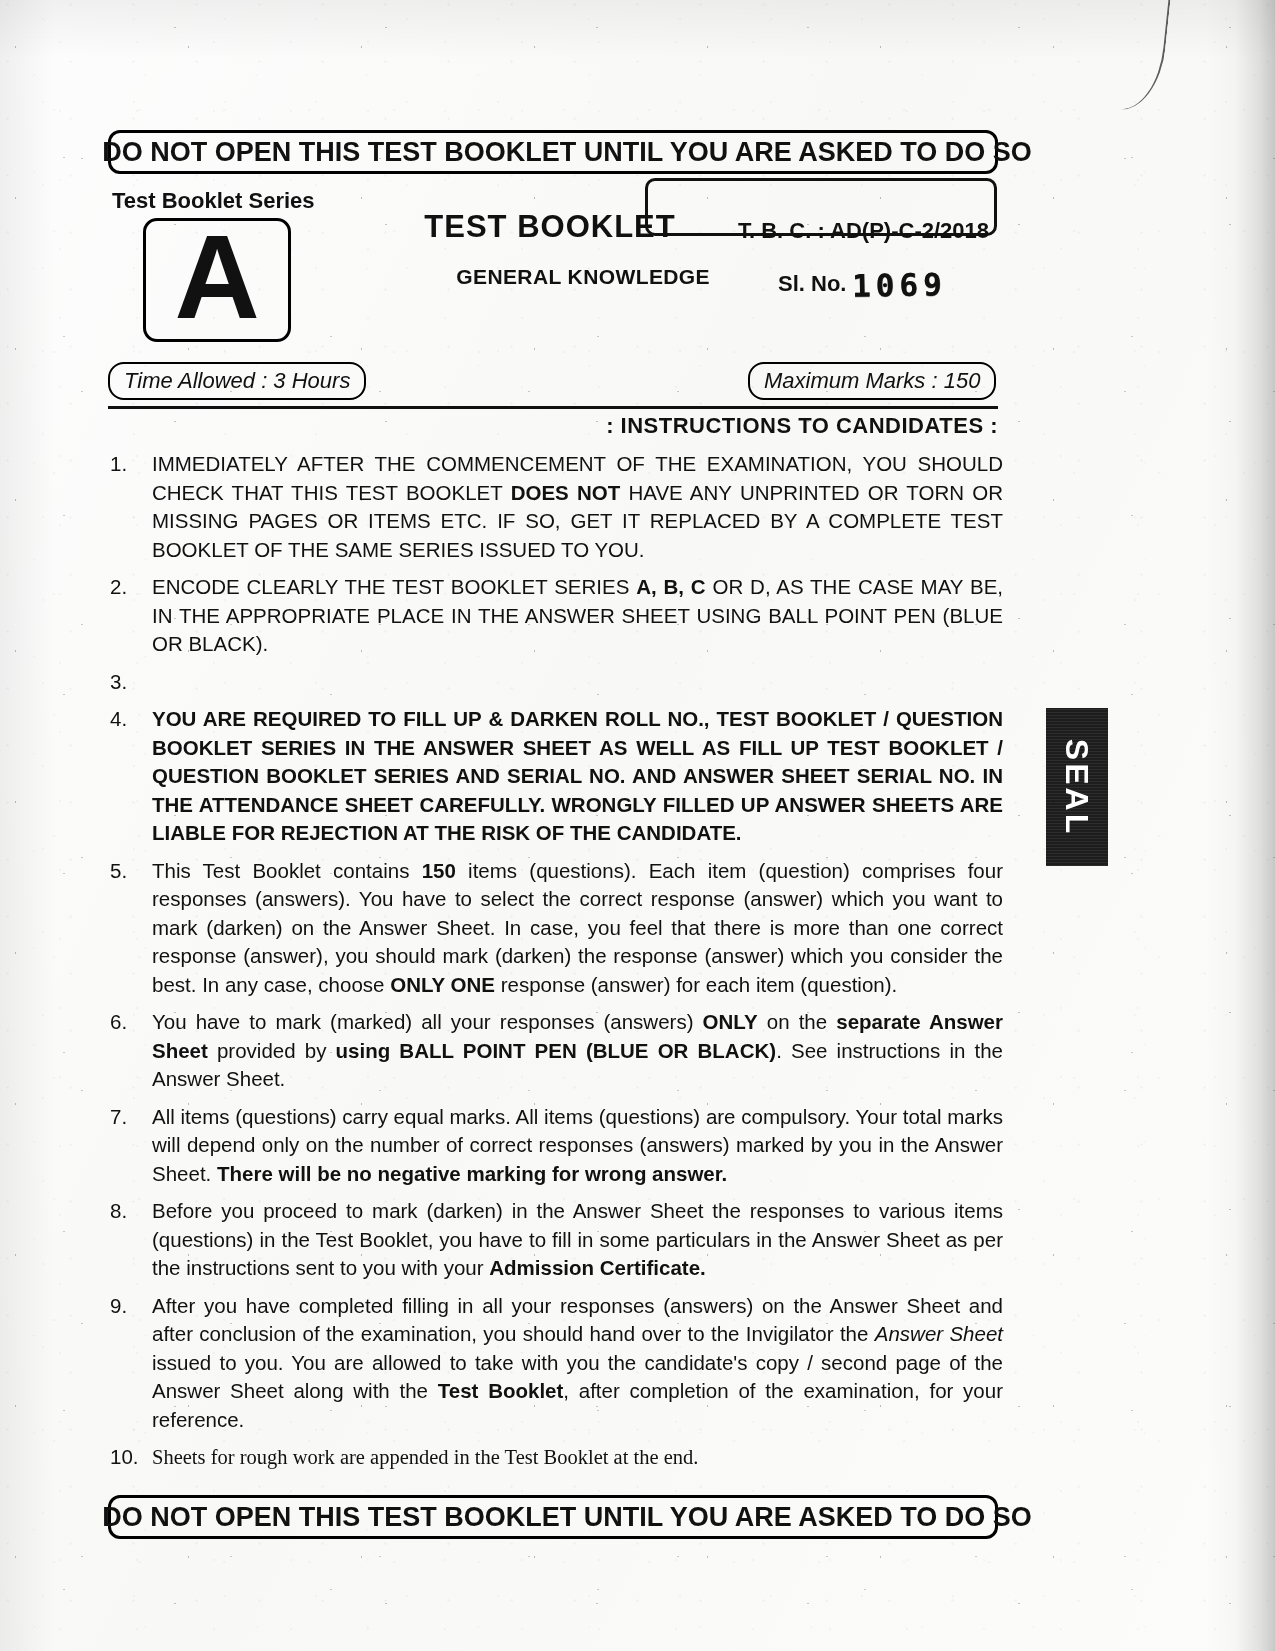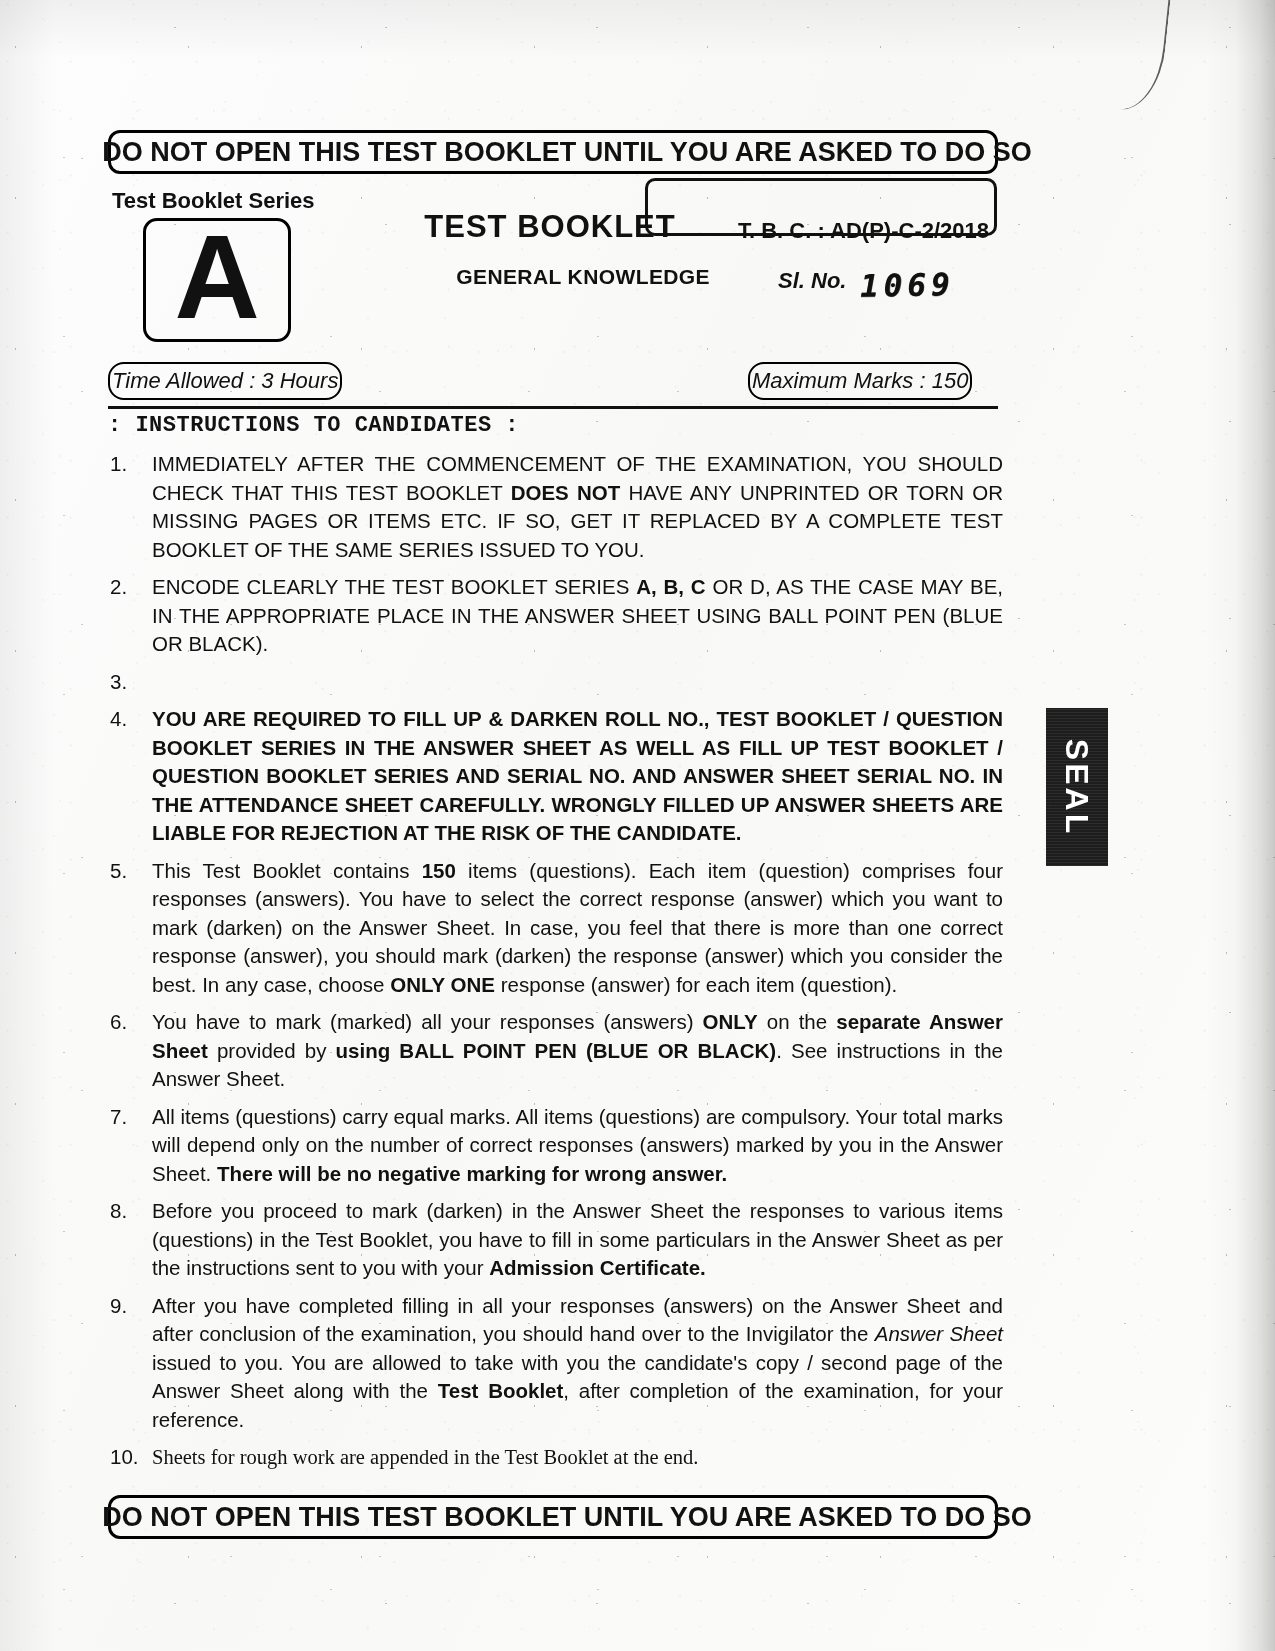--- a/index.html
+++ b/index.html
@@ -136,22 +136,22 @@
     left: 738px; top: 186px;
     font-size: 22px;
     font-weight: bold;
     white-space: nowrap;
     margin-top: 32px;
   }
   #slno-row {
     position: absolute;
     left: 778px; top: 268px;
     display: flex;
-    gap: 14px;
-    font-style: italic;
+    align-items: flex-end;
+    gap: 6px;
   }
   #slno-row .lbl {
     font-size: 22px;
     font-weight: bold;
   }
   #slno-row .val {
     font-family: "DejaVu Sans Mono", monospace;
     font-size: 31px;
     font-weight: bold;
     letter-spacing: 5px;
@@ -166,42 +166,41 @@
     border: 2.5px solid #000;
     border-radius: 16px;
     box-sizing: border-box;
     display: flex;
     align-items: center;
     justify-content: center;
     font-style: italic;
     font-size: 22px;
     height: 38px;
     white-space: nowrap;
-    padding: 0 2px;
+    padding: 0 14px;
   }
   #pill-time { left: 108px; top: 362px; }
   #pill-marks { left: 748px; top: 362px; }
 
   
   .hr-thick {
     position: absolute;
     left: 108px; top: 406px;
     width: 890px; height: 3px;
     background: #111;
   }
 
   #instr-heading {
     position: absolute;
     left: 108px; top: 413px;
     width: 890px;
-    text-align: left;
+    text-align: right;
     font-size: 22px;
     font-weight: bold;
     letter-spacing: .5px;
-    font-family: Liberation Mono, monospace;
   }
 
   
   #instructions {
     position: absolute;
     left: 108px; top: 450px;
     width: 895px;
   }
   .ins {
     display: flex;

